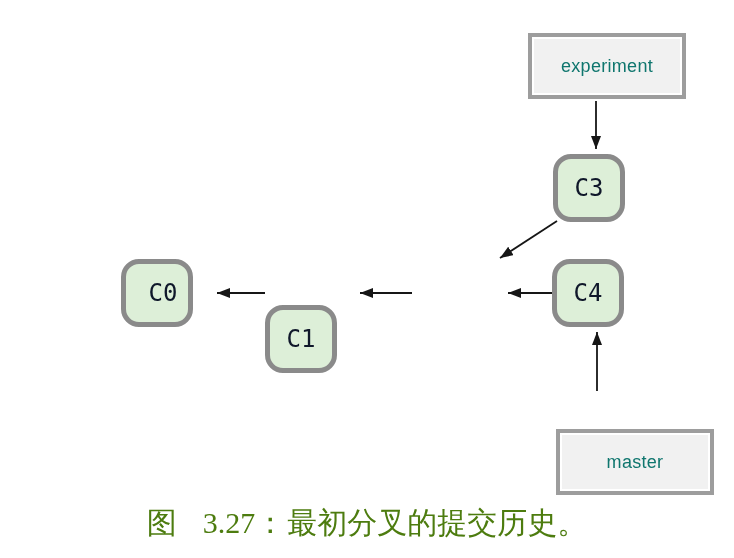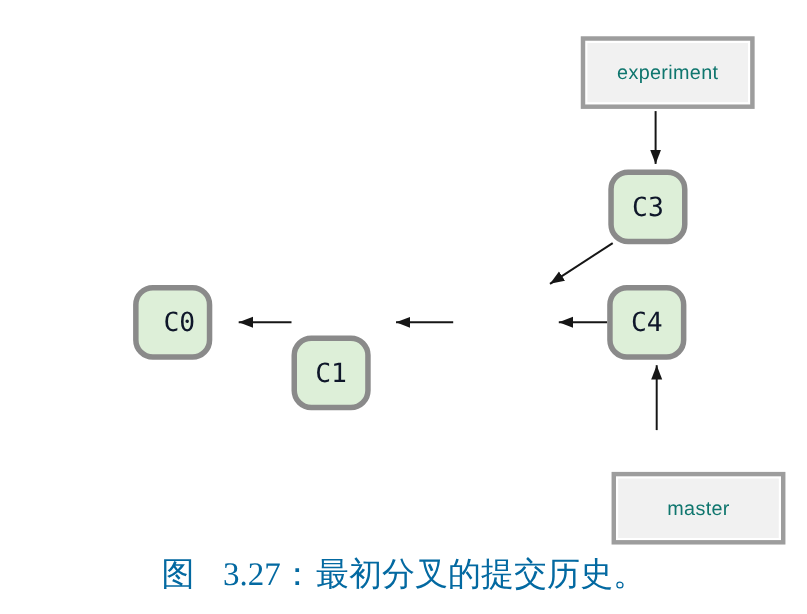--- a/index.html
+++ b/index.html
@@ -67,21 +67,21 @@
   #branch-master { left: 556px; top: 393px; margin-top: 36px; }
   .figure-caption {
     position: absolute;
     left: 0;
     right: 0;
     top: 503px;
     text-align: center;
     font-family: "Liberation Serif", "DejaVu Serif", serif;
     font-size: 30px;
     line-height: 40px;
-    color: #0369a1;
+    color: #4d7c0f;
     white-space: nowrap;
   }
   .figure-caption .caption-prefix { margin-right: 26px; }
   .figure-caption .caption-number { margin-right: 2px; }
 </style>
 </head>
 <body>
 
 <div class="canvas">
 

